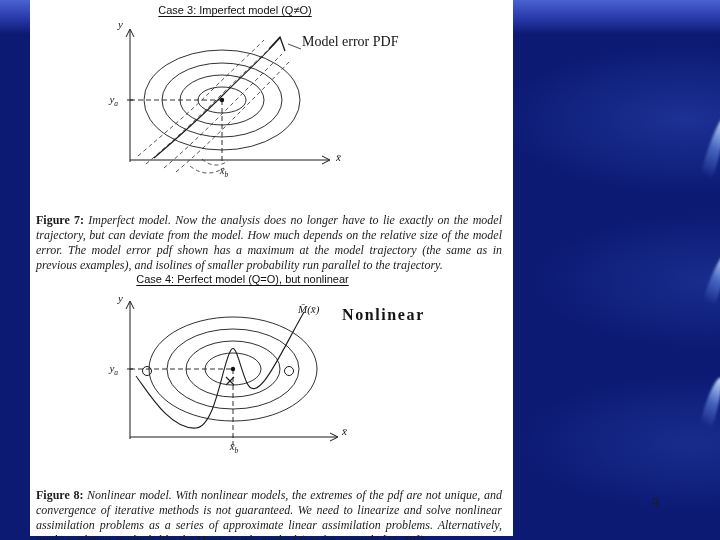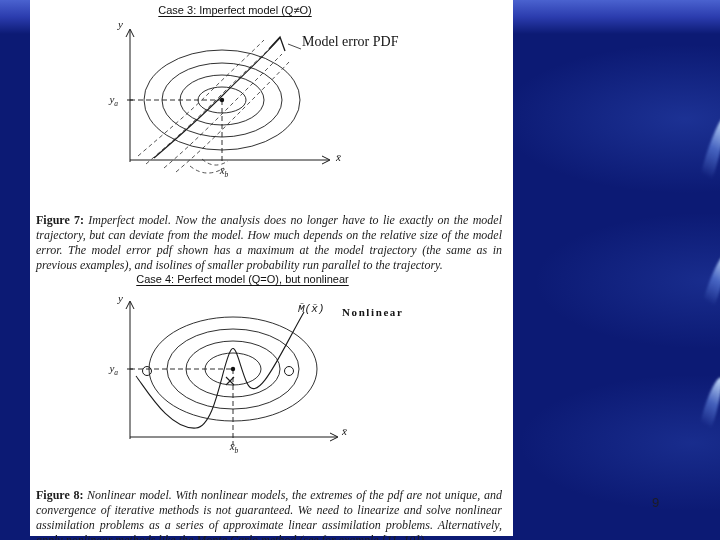--- a/index.html
+++ b/index.html
@@ -41,21 +41,21 @@
   }
   #t7 { left:60px; top:4px;   width:290px; }
   #t8 { left:55px; top:273px; width:315px;text-decoration:underline; }
   .figsvg { position:absolute; }
   .fig-label {
     position:absolute; font-family:"Liberation Serif", serif;
     font-size:11px; color:#141414; white-space:nowrap;
   }
   .math { font-style:italic; }
   .fig-label sub { font-size:0.68em; }
-  .bold-note { font-weight:bold; letter-spacing:1.6px; font-size:11px; }
+  .bold-note { font-weight:bold; letter-spacing:1.6px; font-size:16px; }
   .caption {
     position:absolute; left:6px; width:466px; margin:0;
     font-family:"Liberation Serif", serif; font-style:italic;
     font-size:12px; line-height:1.25; text-align:justify; color:#1b1b1b;
   }
   #c7 { top:201px;margin-top:12px; }
   #c8 { top:460px;margin-top:28px; }
   .cap-tag { font-style:normal; font-weight:bold; }
 </style>
 </head>
@@ -141,21 +141,21 @@
         <circle cx="57" cy="81" r="4.5"></circle>
         <circle cx="199" cy="81" r="4.5"></circle>
       </g>
       <g stroke="#1a1a1a" stroke-width="1.1">
         <path d="M136 87 L144 95"></path>
         <path d="M144 87 L136 95"></path>
       </g>
     </svg>
 
     <div class="fig-label math" style="left:88px; top:292px;">y</div>
-    <div class="fig-label math" style="left:268px; top:303px;font-family:Liberation Mono, monospace;">M̄(x̄)</div>
+    <div class="fig-label math" style="left:268px; top:303px;">M̄(x̄)</div>
     <div class="fig-label bold-note" style="left:312px; top:306px;">Nonlinear</div>
     <div class="fig-label math" style="left:70px; top:362px; width:18px; text-align:right;"><span>y</span><sub>a</sub></div>
     <div class="fig-label math" style="left:312px; top:425px;">x̄</div>
     <div class="fig-label math" style="left:196px; top:440px; width:16px; text-align:center;"><span>x̄</span><sub>b</sub></div>
 
     <p class="caption" id="c8"><span class="cap-tag">Figure 8:</span> <span>Nonlinear model. With nonlinear models, the extremes of the pdf are not unique, and convergence of iterative methods is not guaranteed. We need to linearize and solve nonlinear assimilation problems as a series of approximate linear assimilation problems. Alternatively, apply nonlinear methods like the Monte Carlo method (see for example [11, 10]).</span></p>
 
   </div>
 </div>
 

